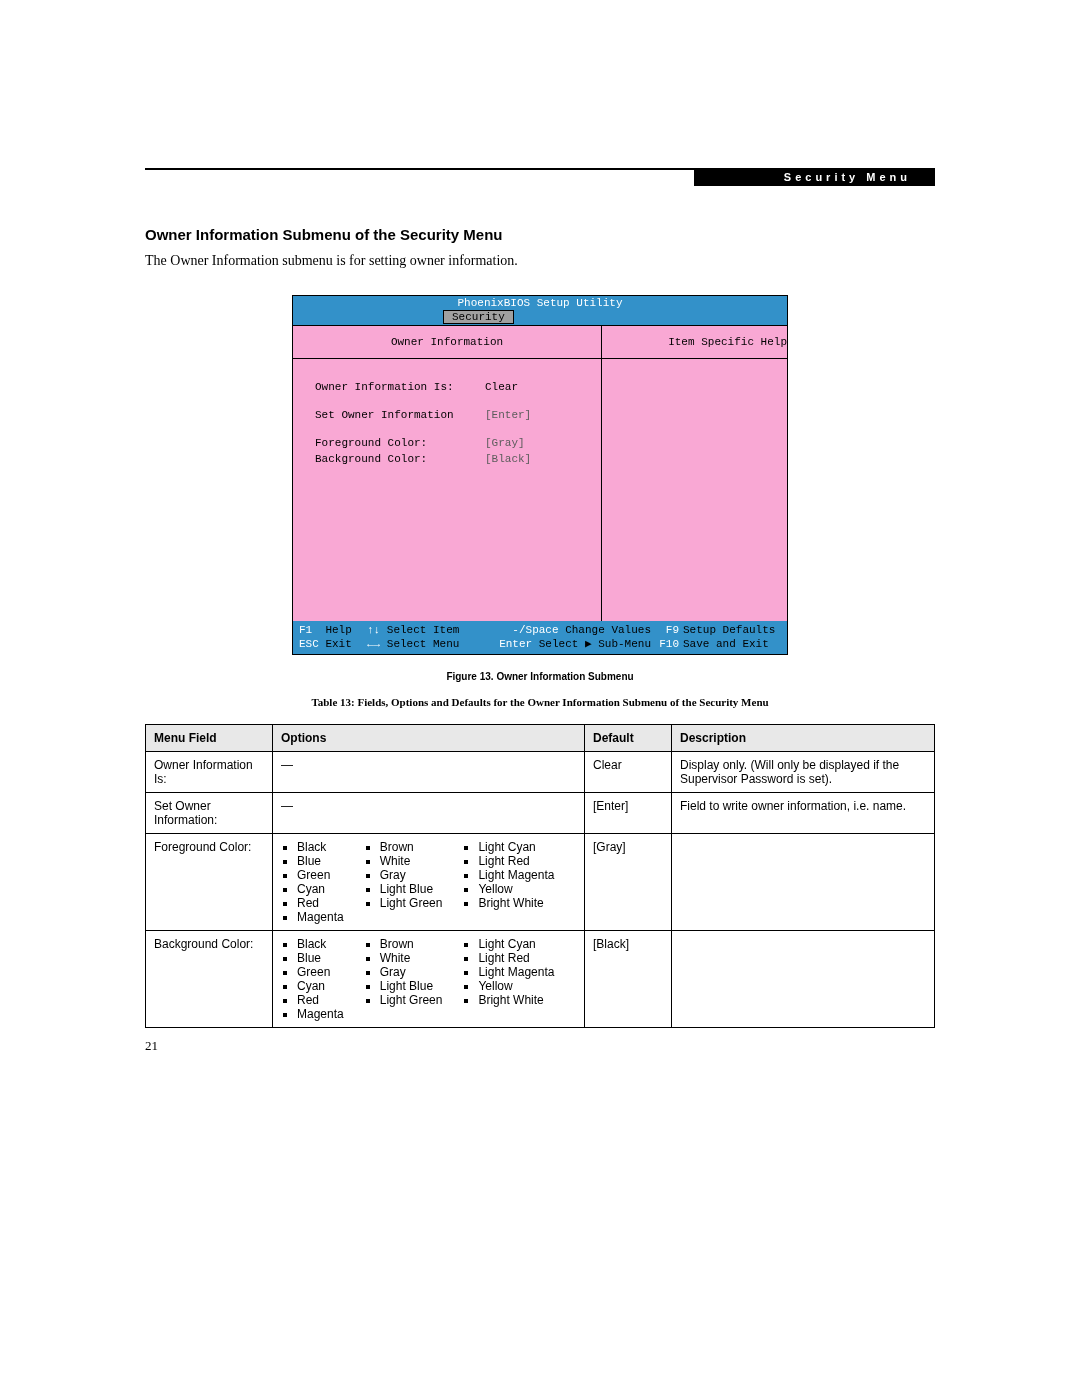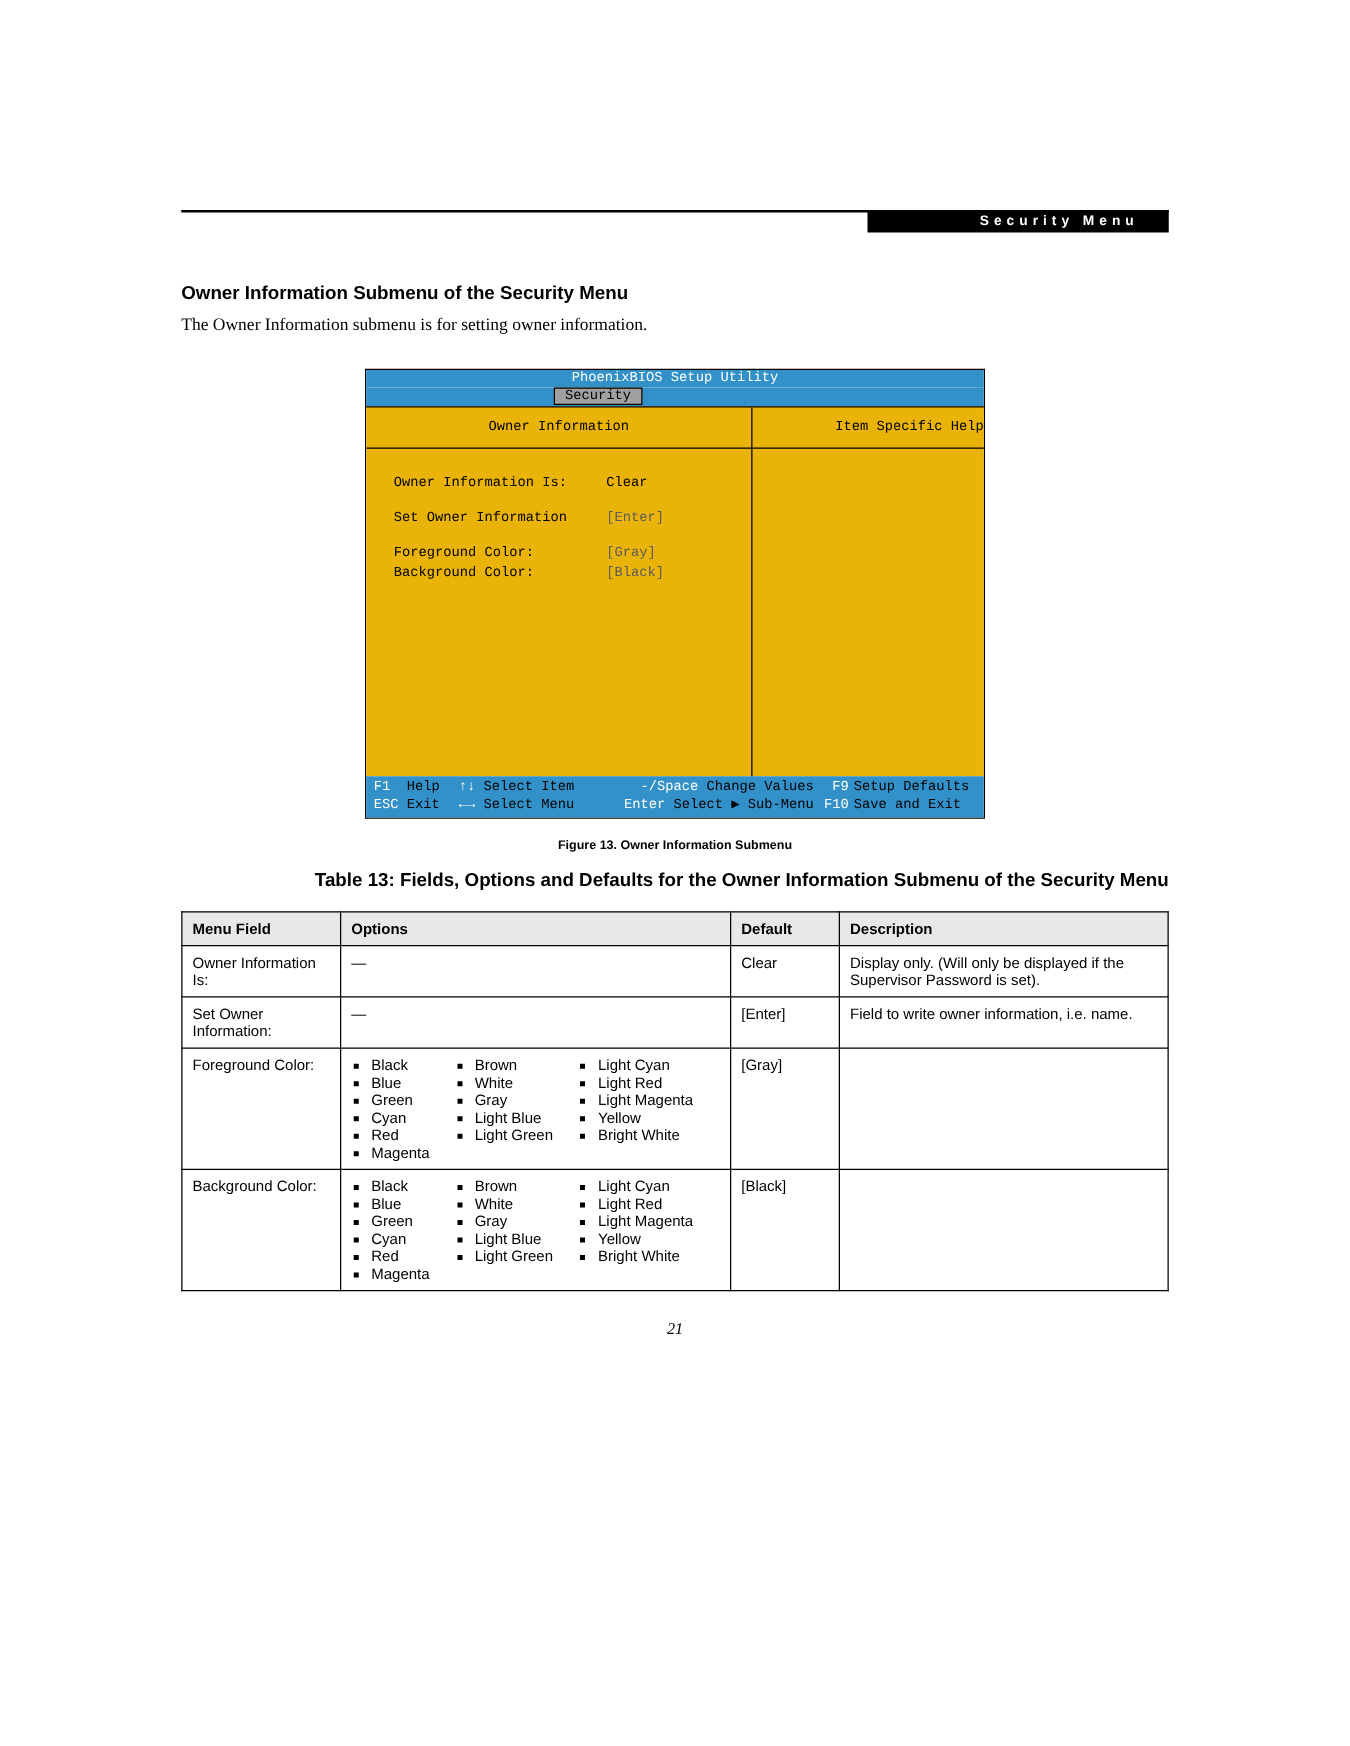--- a/index.html
+++ b/index.html
@@ -68,21 +68,21 @@
       display: flex;
       padding: 0 150px 1px 150px;
     }
     .bios-tab {
       background: #a0a0a0;
       border: 1px solid #000;
       padding: 0 8px;
     }
     .bios-main {
       display: flex;
-      background: #eab308;
+      background: #f9a8d4;
       border-top: 1px solid #000;
     }
     .bios-left {
       width: 308px;
       border-right: 1px solid #000;
     }
     .bios-left-title {
       text-align: center;
       padding: 10px 0;
       border-bottom: 1px solid #000;
@@ -123,23 +123,23 @@
     .bf5 { padding-left: 4px; }
 
     .figure-caption {
       text-align: center;
       font-family: Arial, Helvetica, sans-serif;
       font-size: 10px;
       font-weight: bold;
       margin: 16px 0 14px 0;
     }
     .table-title {
-      text-align: right;
-      font-family: Liberation Sans, sans-serif;
-      font-size: 15px;
+      text-align: center;
+      font-family: Liberation Serif, serif;
+      font-size: 11px;
       font-weight: bold;
       margin-bottom: 16px;
     }
     
     .data-table {
       border-collapse: collapse;
       width: 100%;
       font-family: Arial, Helvetica, sans-serif;
       font-size: 12px;
     }
@@ -167,24 +167,23 @@
       margin: 0;
       padding-left: 16px;
       list-style-type: square;
     }
     .opt-col li {
       margin: 0;
       padding: 0;
     }
     .page-num {
       font-family: Georgia, serif;
-      font-style: italic;
       font-size: 13px;
-      text-align: center;
-      margin-top: 22px;
+      text-align: left;
+      margin-top: 10px;
     }
   </style>
 </head>
 <body>
 
 <div class="page">
   <div class="header-bar">
     <div class="header-line"></div>
     <div class="header-black-box">Security Menu</div>
   </div>

